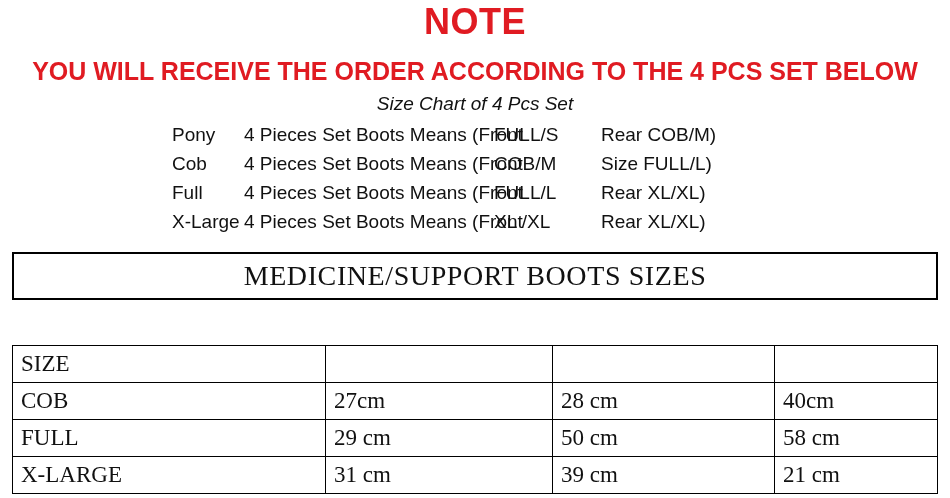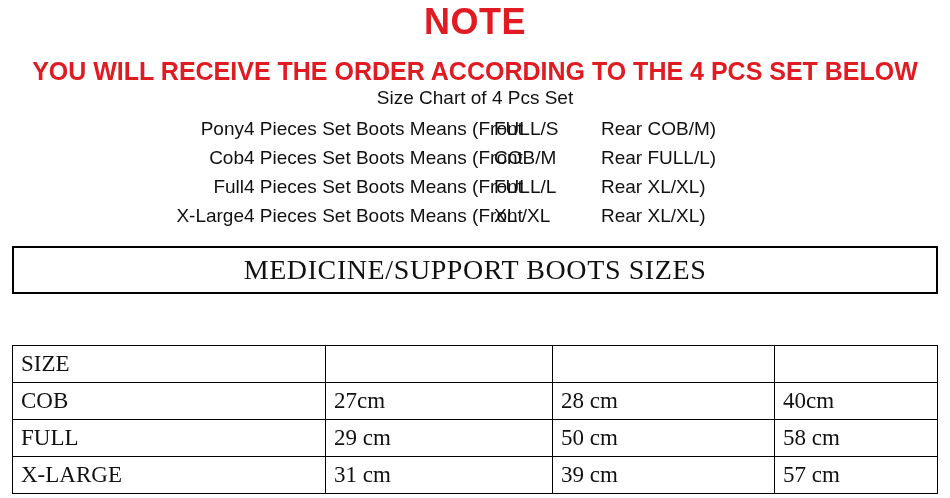--- a/index.html
+++ b/index.html
@@ -34,36 +34,37 @@
     font-weight: bold;
     font-size: 25px;
     line-height: 30px;
     margin-top: 14px;
     white-space: nowrap;
   }
   .chart-heading {
     text-align: center;
     font-size: 19px;
     line-height: 24px;
+    margin-top: 6px;
     color: #111;
+    font-style: italic;
   }
   .set-list {
     margin-top: 4px;
     padding-left: 172px;
   }
   .set-row {
     font-size: 19px;
     line-height: 29px;
     white-space: nowrap;
     color: #111;
   }
   .set-row .c-size {
     display: inline-block;
     width: 72px;
-    text-align: right;
   }
   .set-row .c-means {
     display: inline-block;
     width: 250px;
   }
   .set-row .c-front {
     display: inline-block;
     width: 107px;
   }
   .set-row .c-rear {
@@ -117,21 +118,21 @@
   <div class="note-title">NOTE</div>
   <div class="note-sub">YOU WILL RECEIVE THE ORDER ACCORDING TO THE 4 PCS SET BELOW</div>
 
   <div class="chart-heading">Size Chart of 4 Pcs Set</div>
 
   <div class="set-list">
     <div class="set-row">
       <span class="c-size">Pony</span><span class="c-means">4 Pieces Set Boots Means (Front</span><span class="c-front">FULL/S</span><span class="c-rear">Rear COB/M)</span>
     </div>
     <div class="set-row">
-      <span class="c-size">Cob</span><span class="c-means">4 Pieces Set Boots Means (Front</span><span class="c-front">COB/M</span><span class="c-rear">Rear FULL/L)</span>
+      <span class="c-size">Cob</span><span class="c-means">4 Pieces Set Boots Means (Front</span><span class="c-front">COB/M</span><span class="c-rear">Size FULL/L)</span>
     </div>
     <div class="set-row">
       <span class="c-size">Full</span><span class="c-means">4 Pieces Set Boots Means (Front</span><span class="c-front">FULL/L</span><span class="c-rear">Rear XL/XL)</span>
     </div>
     <div class="set-row">
       <span class="c-size">X-Large</span><span class="c-means">4 Pieces Set Boots Means (Front</span><span class="c-front">XL /XL</span><span class="c-rear">Rear XL/XL)</span>
     </div>
   </div>
 
   <div class="banner">
@@ -156,19 +157,19 @@
         <tr>
           <td class="col0">FULL</td>
           <td class="col1">29 cm</td>
           <td class="col2">50 cm</td>
           <td class="col3">58 cm</td>
         </tr>
         <tr>
           <td class="col0">X-LARGE</td>
           <td class="col1">31 cm</td>
           <td class="col2">39 cm</td>
-          <td class="col3">57 cm</td>
+          <td class="col3">21 cm</td>
         </tr>
       </tbody>
     </table>
   </div>
 
 </div>
 
 </body></html>

